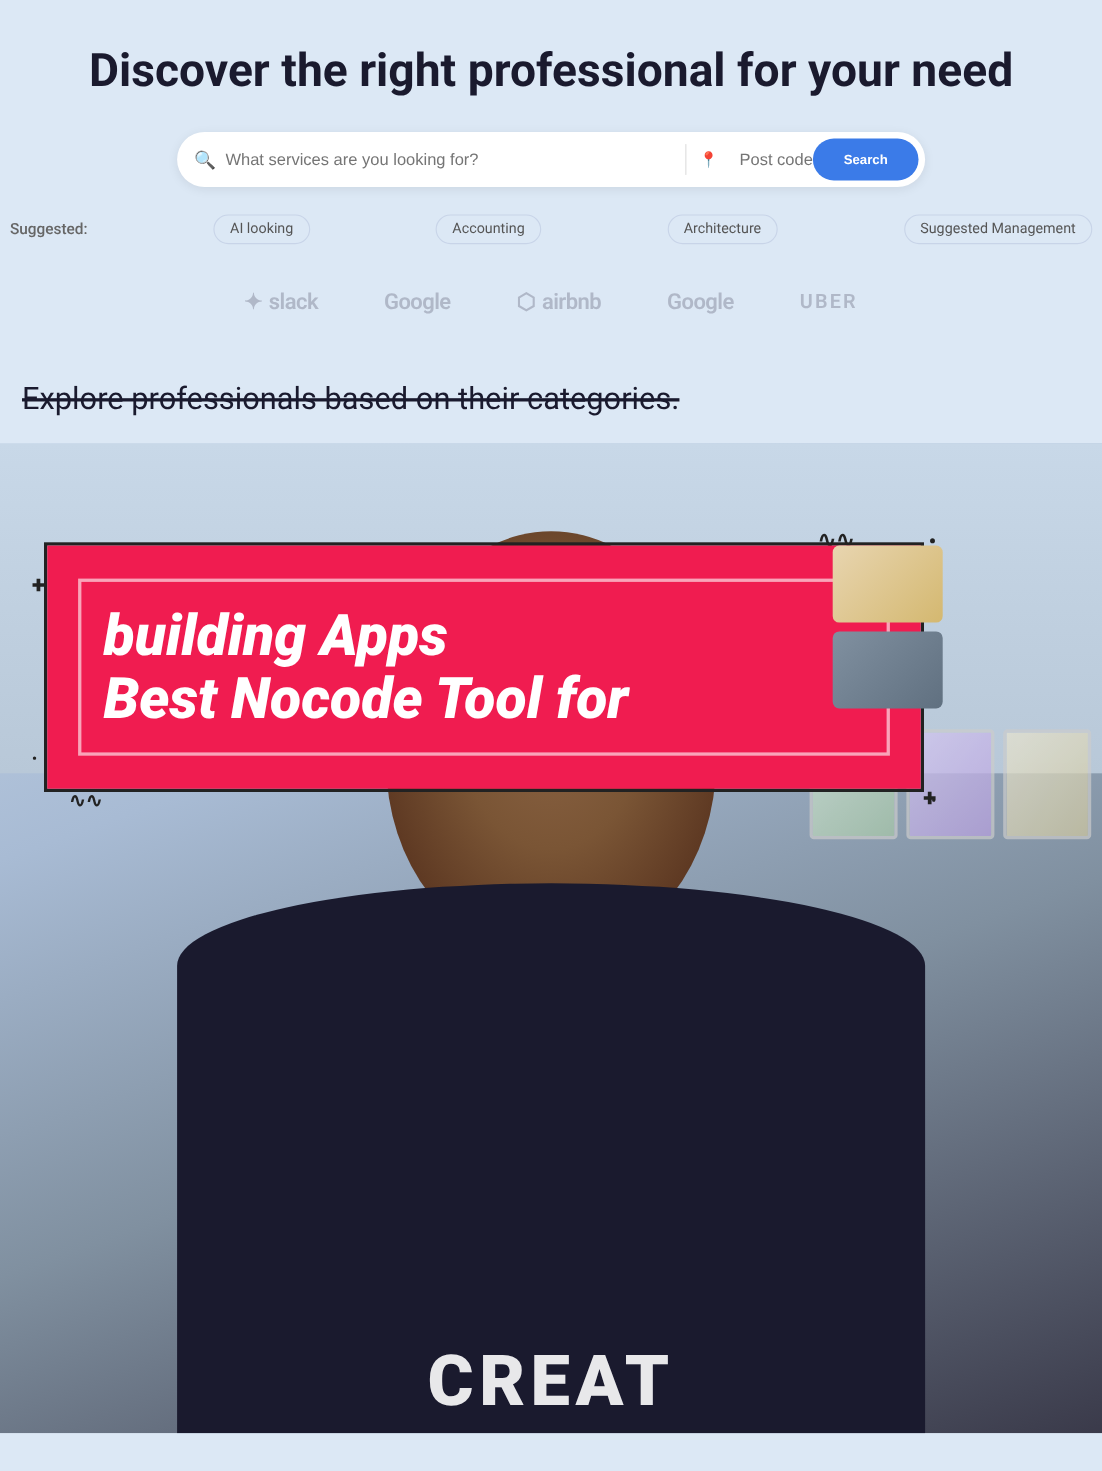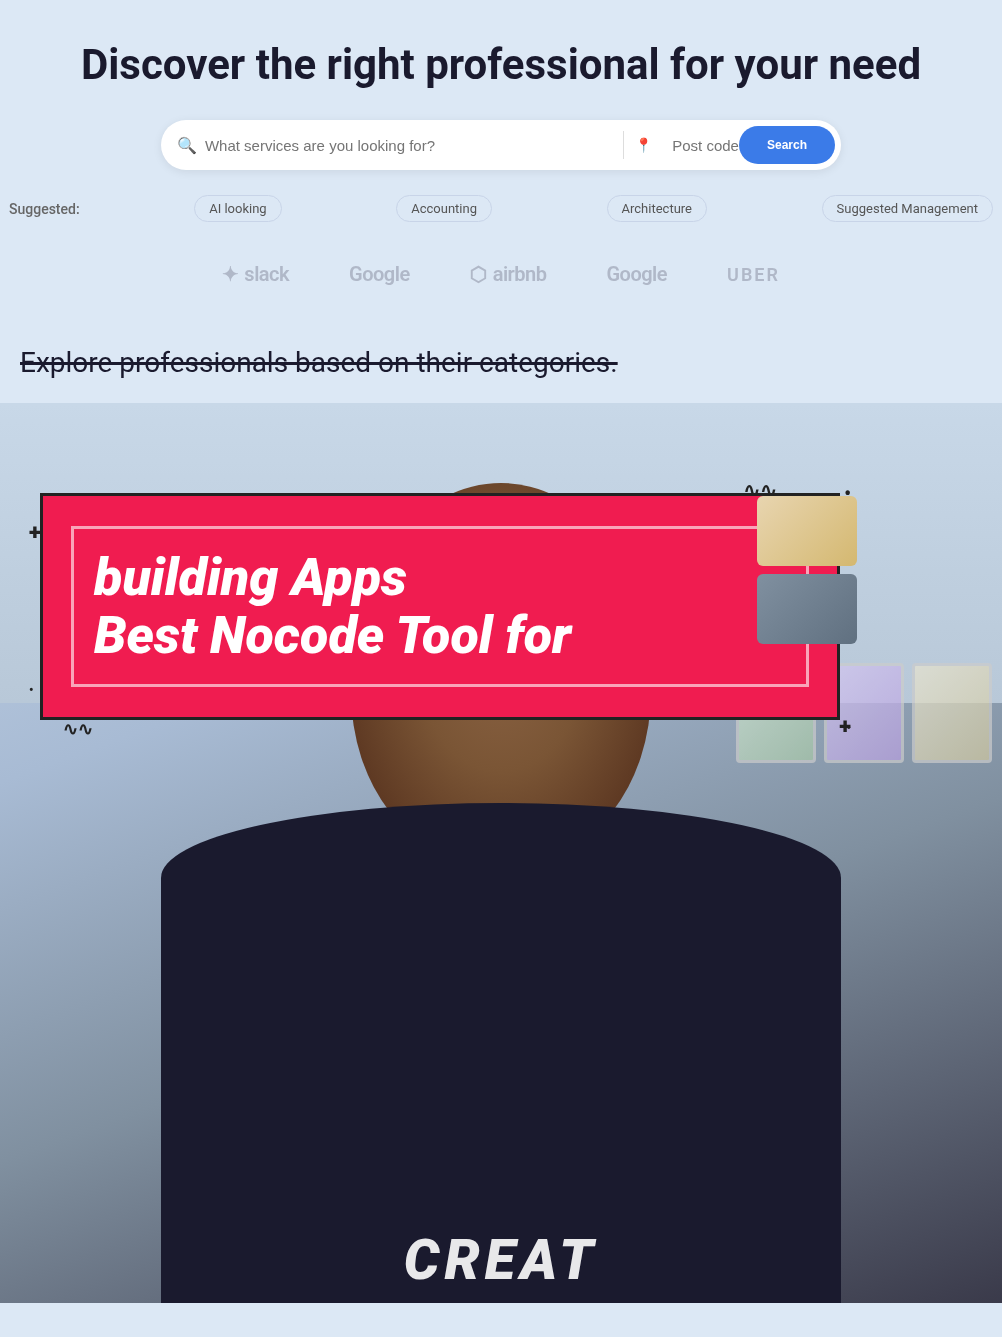--- a/index.html
+++ b/index.html
@@ -321,21 +321,21 @@
       <div class="wall-frame" style="background: linear-gradient(135deg, #e8e4d0, #d0c8a0);"></div>
     </div>
 
     <div style="position:absolute; top:80px; left:50%; transform:translateX(-50%); width:680px; height:800px; z-index:1;">
 
       <div style="position:absolute; top:0; left:50%; transform:translateX(-50%); width:300px; height:380px; background: radial-gradient(ellipse at 50% 45%, #8b6344 0%, #7a5535 40%, #5a3520 80%); border-radius: 50% 50% 45% 45%;"></div>
 
       <div style="position:absolute; top:320px; left:50%; transform:translateX(-50%); width:680px; height:500px; background: #1a1a2e; border-radius: 50% 50% 0 0 / 15% 15% 0 0;"></div>
     </div>
 
-    <div style="position:absolute; bottom:10px; left:50%; transform:translateX(-50%); font-size:56px; font-weight:900; color:#fff; letter-spacing:5px; z-index:5; opacity:0.9; white-space:nowrap;font-style:italic;">CREAT</div>
+    <div style="position:absolute; bottom:10px; left:50%; transform:translateX(-50%); font-size:64px; font-weight:900; color:#fff; letter-spacing:5px; z-index:5; opacity:0.9; white-space:nowrap;">CREAT</div>
   </div>
 
   <div class="nocode-overlay">
 
     <span style="position:absolute; top:-18px; right:60px; font-size:20px; font-weight:900; color:#222;">∿∿</span>
     <span style="position:absolute; top:-14px; right:-14px; font-size:18px; font-weight:900; color:#222;">•</span>
     <span style="position:absolute; top:32px; right:-14px; font-size:22px; font-weight:900; color:#222;">+</span>
 
     <span style="position:absolute; top:24px; left:-14px; font-size:22px; font-weight:900; color:#222;">+</span>
 

